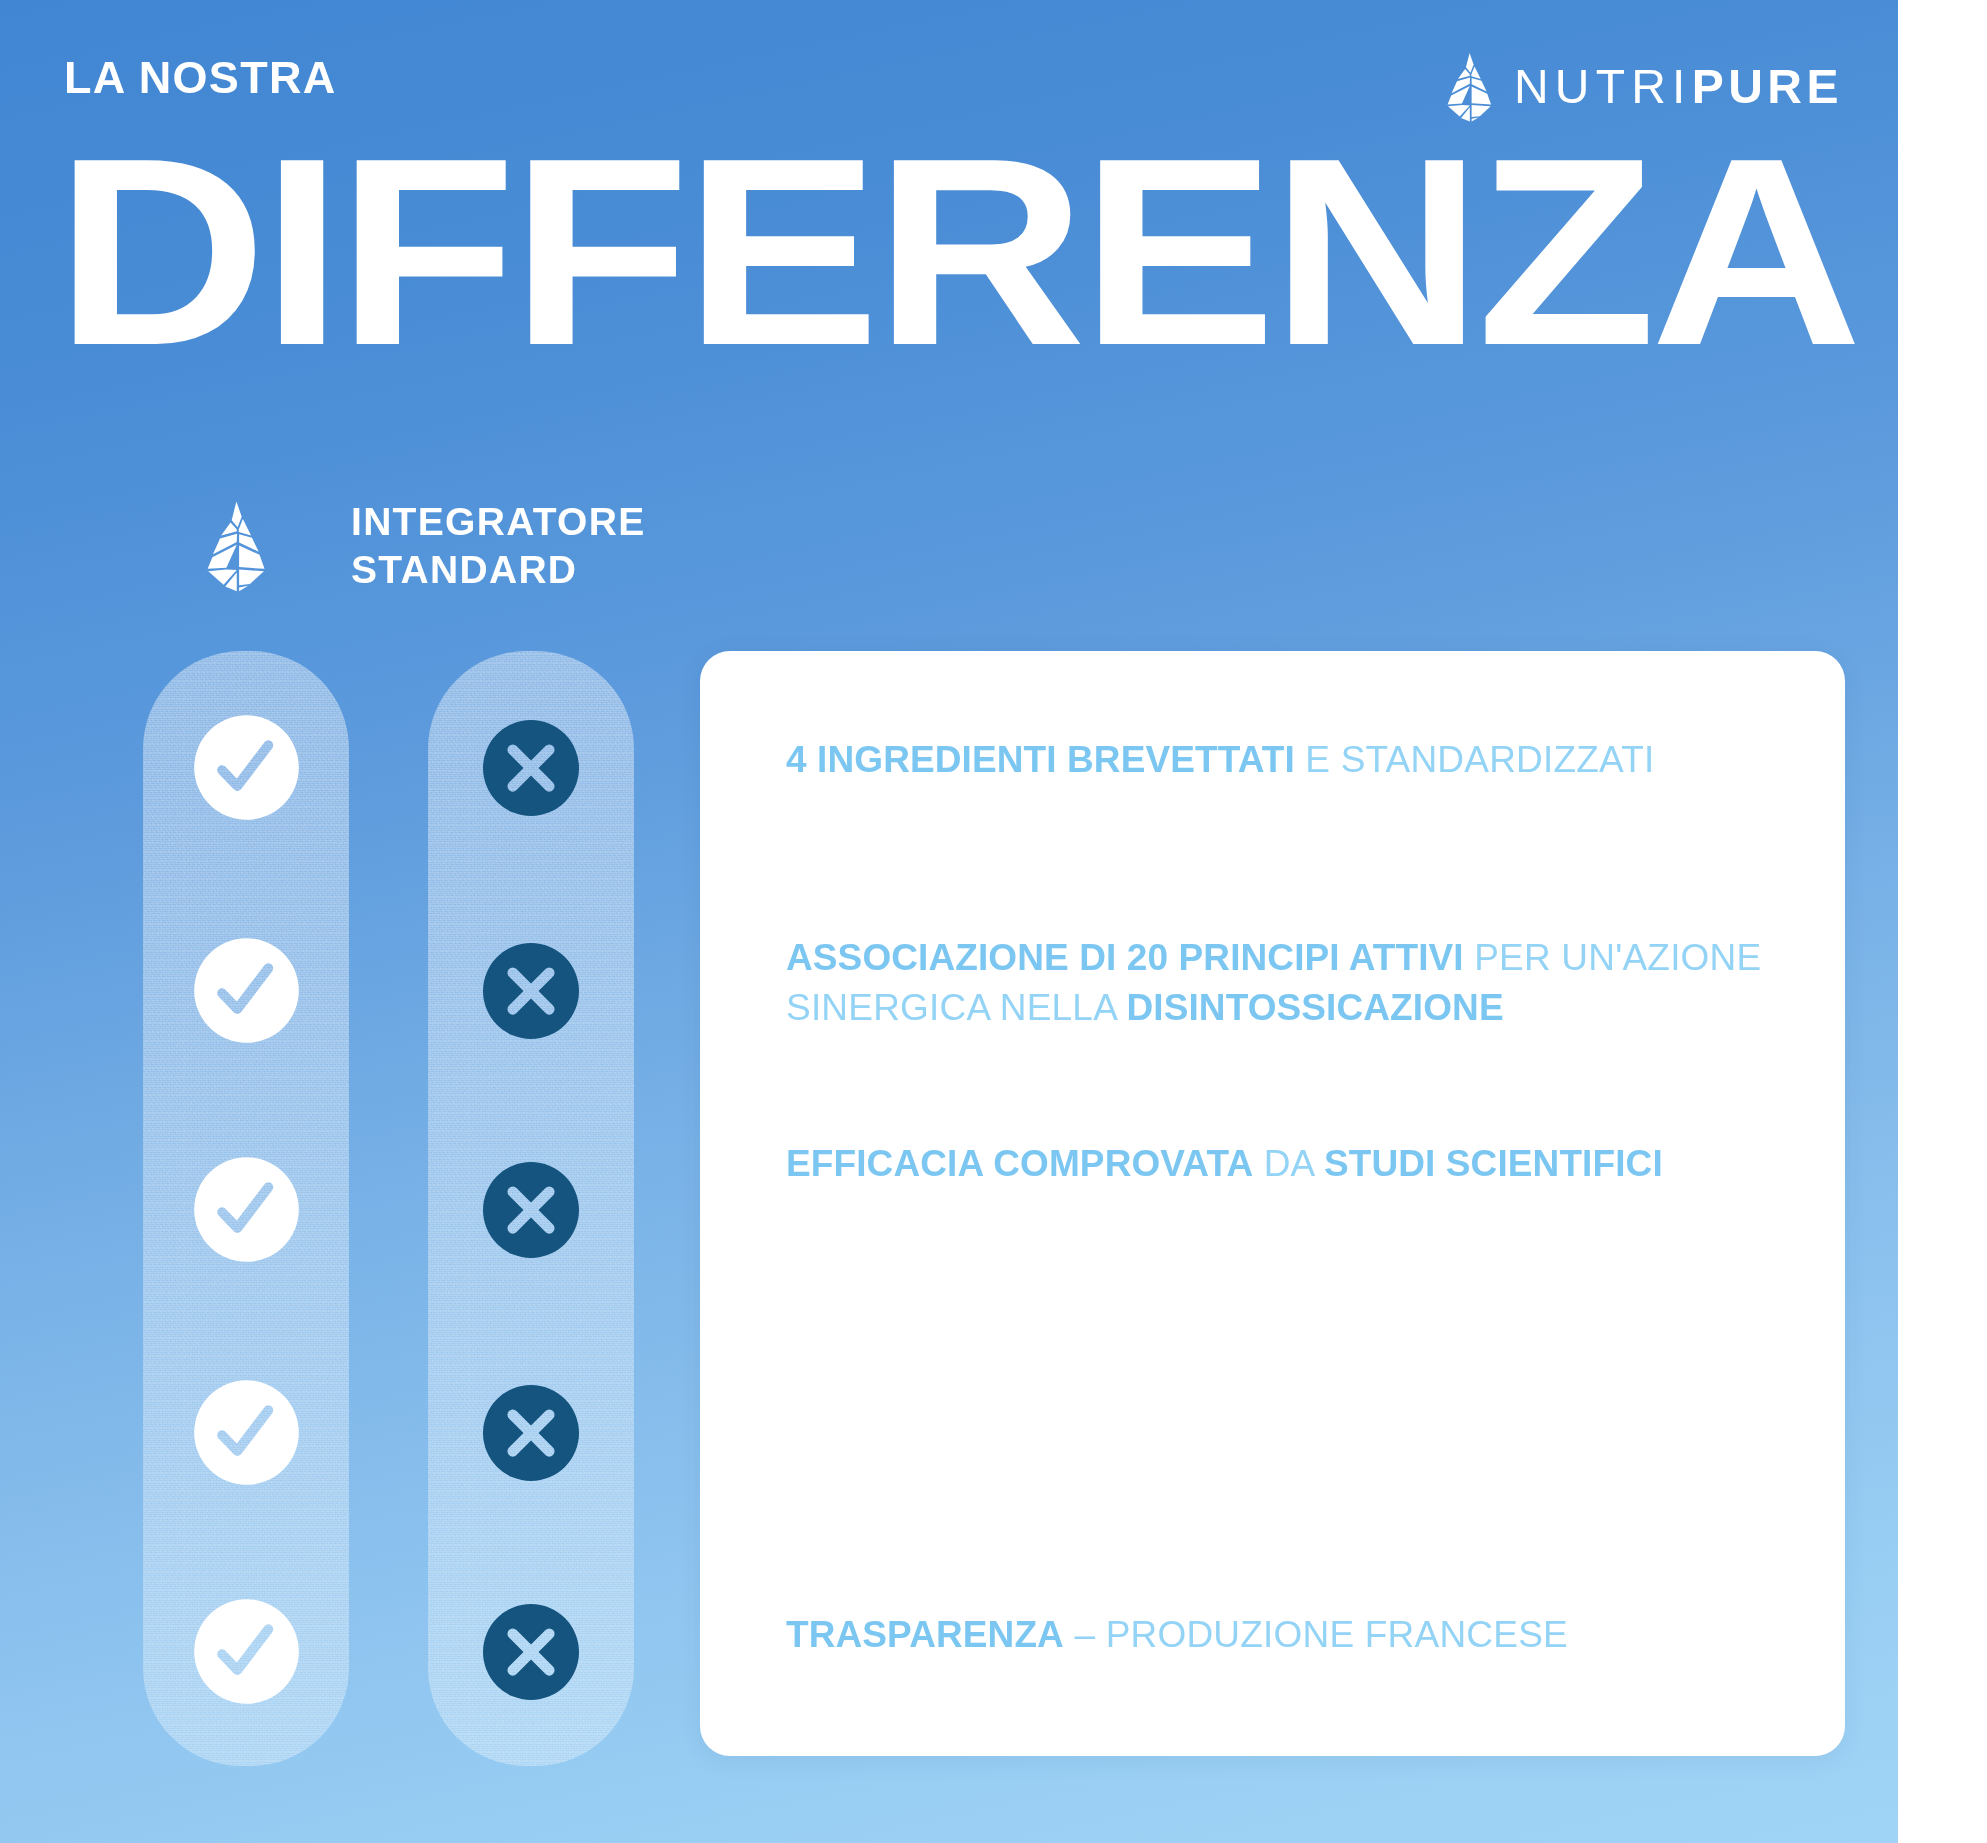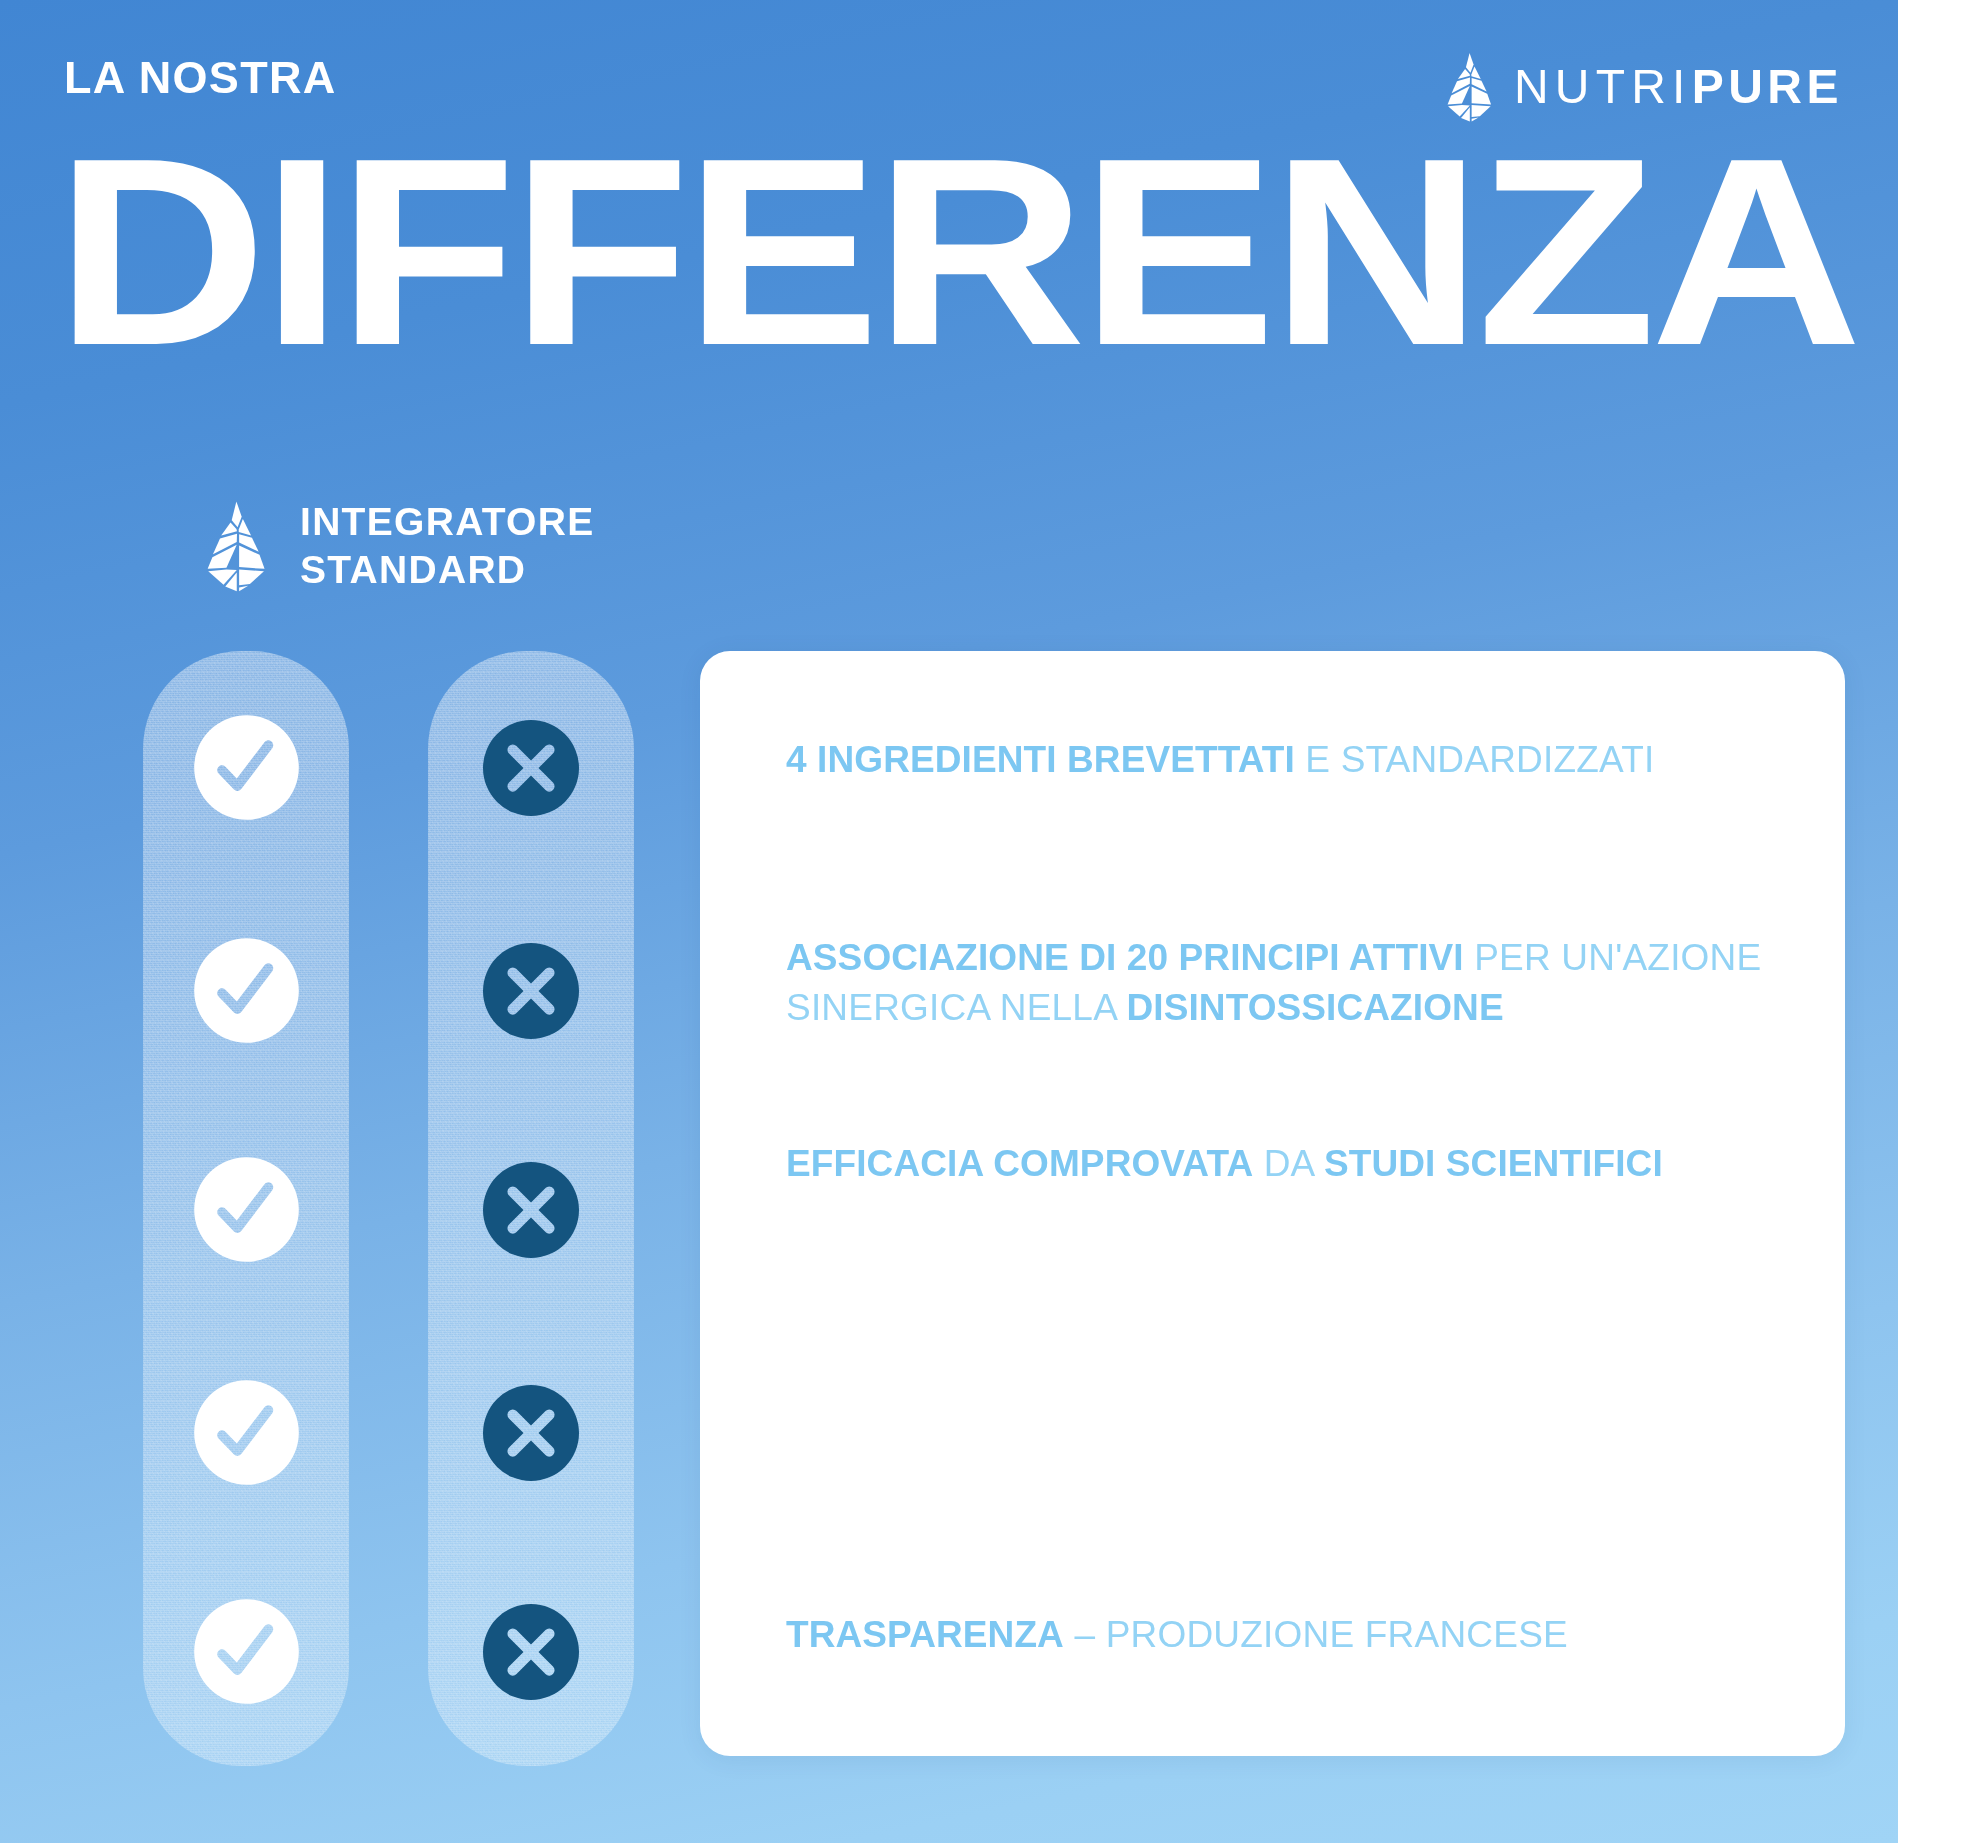--- a/index.html
+++ b/index.html
@@ -50,21 +50,21 @@
     color:#ffffff; font-weight:bold;
     font-size:267px; line-height:236px;
     letter-spacing:-5.3px;
     transform:scaleX(1.1); transform-origin:left top;
     white-space:nowrap;
   }
 
   
   #col-head {
     position:absolute; left:203px; top:479px;
-    display:flex; align-items:center; gap:29px;
+    display:flex; align-items:center; gap:80px;
   }
   #col-head-mark { width:68px; height:134px; display:block; }
   #col-head-label {
     font-size:39px; font-weight:bold; color:#ffffff;
     letter-spacing:1.3px; line-height:1.22; text-align:left;
     white-space:pre-line;
   }
 
   
   .pill {

